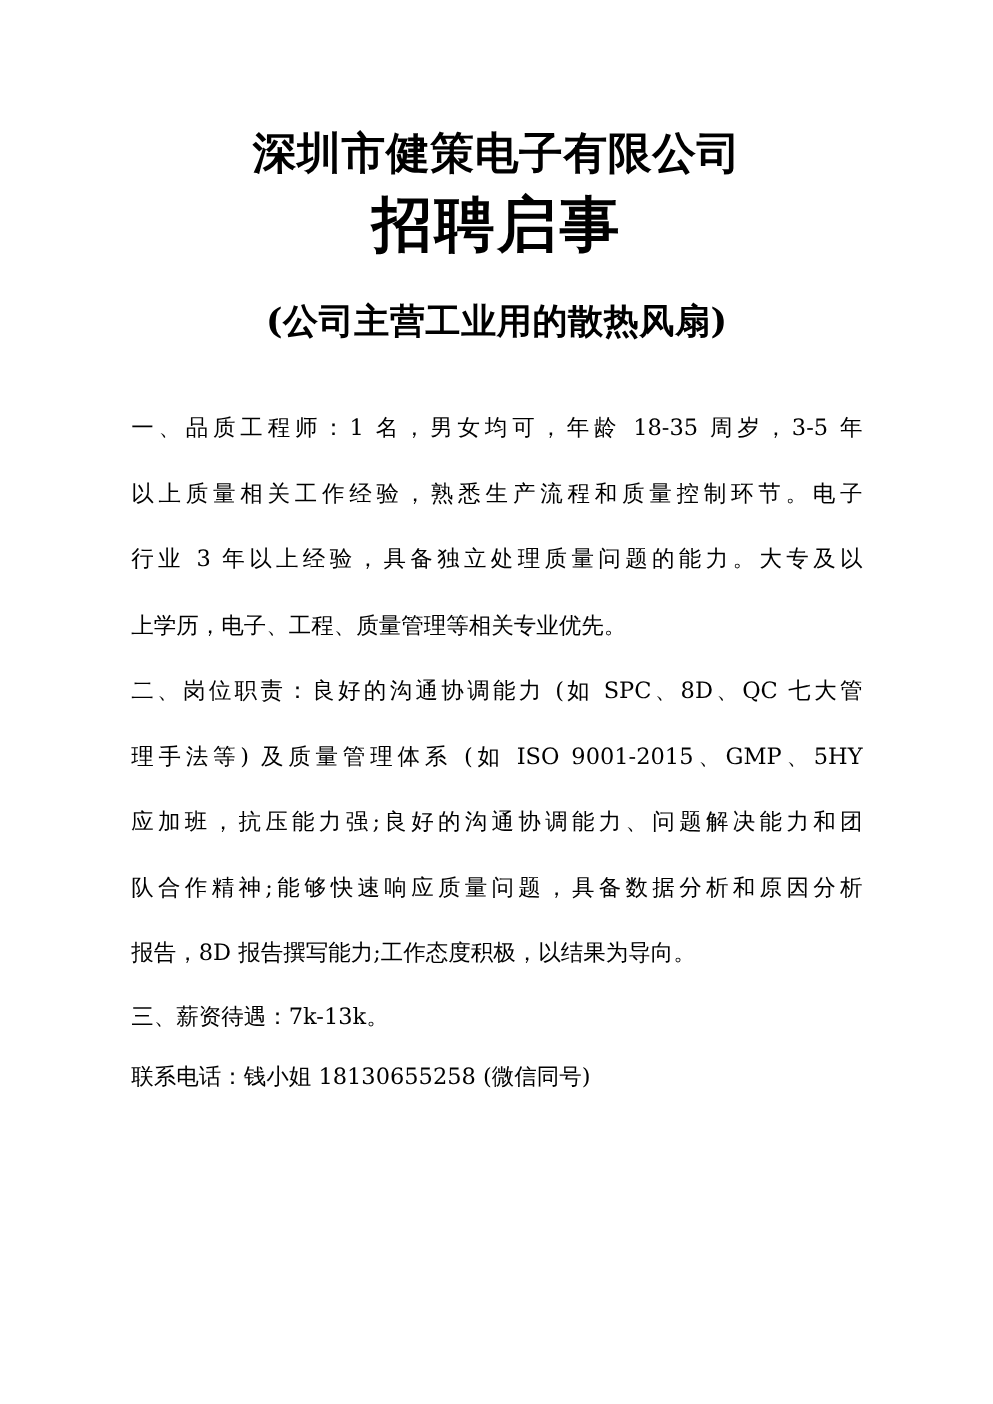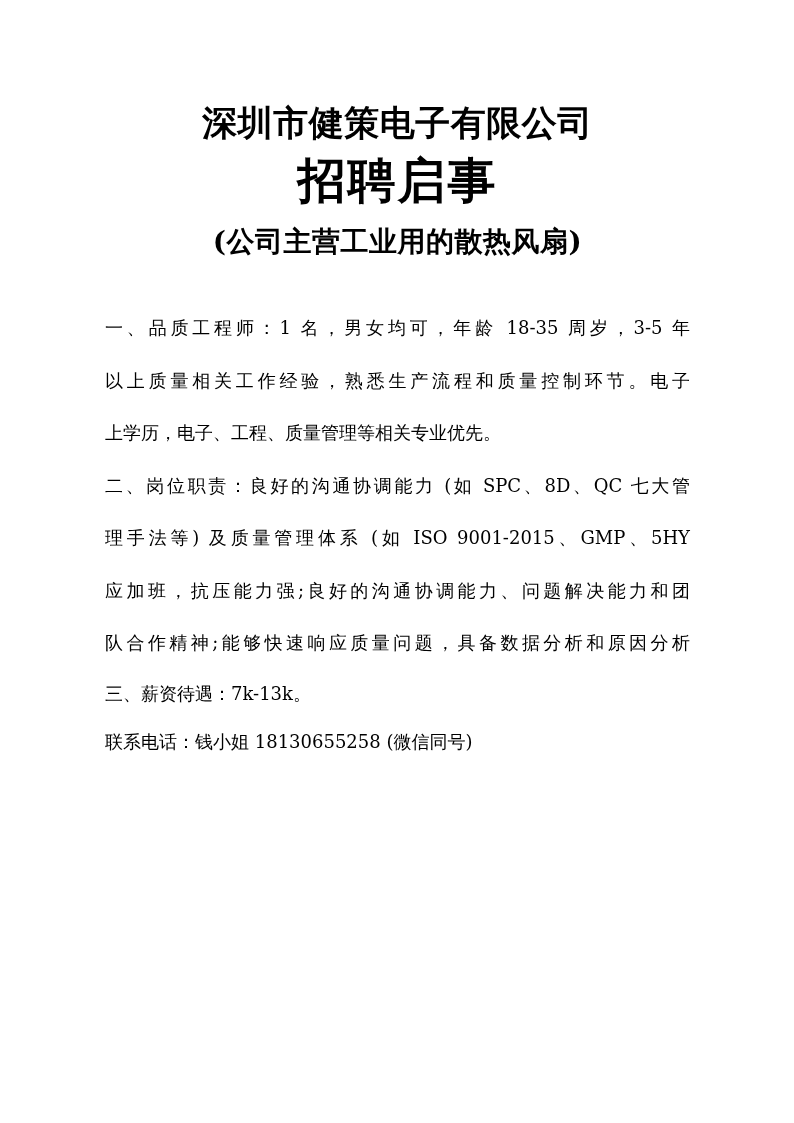--- a/index.html
+++ b/index.html
@@ -29,21 +29,21 @@
   }
   .notice-title {
     margin-top: 12px;
     font-size: 48px;
     font-weight: 700;
     line-height: 52px;
     letter-spacing: 2px;
     white-space: nowrap;
   }
   .subtitle {
-    margin-top: 20px;
+    margin-top: 35px;
     font-size: 28px;
     font-weight: 700;
     line-height: 32px;
     letter-spacing: 0.5px;
     white-space: nowrap;
   }
   .body-text {
     margin-top: 44px;
   }
   .line {
@@ -70,25 +70,27 @@
     <header>
       <div class="company-title">深圳市健策电子有限公司</div>
       <div class="notice-title">招聘启事</div>
       <div class="subtitle">(公司主营工业用的散热风扇)</div>
     </header>
 
     <main class="body-text">
 
       <div class="line jline">一、品质工程师：1 名，男女均可，年龄 18-35 周岁，3-5 年</div>
       <div class="line jline">以上质量相关工作经验，熟悉生产流程和质量控制环节。电子</div>
+      <div class="line jline">行业 3 年以上经验，具备独立处理质量问题的能力。大专及以</div>
       <div class="line">上学历，电子、工程、质量管理等相关专业优先。</div>
 
       <div class="line jline">二、岗位职责：良好的沟通协调能力 (如 SPC、8D、QC 七大管</div>
       <div class="line jline">理手法等) 及质量管理体系 (如 ISO 9001-2015、GMP、5HY</div>
       <div class="line jline">应加班，抗压能力强;良好的沟通协调能力、问题解决能力和团</div>
       <div class="line jline">队合作精神;能够快速响应质量问题，具备数据分析和原因分析</div>
+      <div class="line">报告，8D 报告撰写能力;工作态度积极，以结果为导向。</div>
 
       <div class="line tight">三、薪资待遇：7k-13k。</div>
       <div class="line tight">联系电话：钱小姐 18130655258 (微信同号)</div>
 
     </main>
   </div>
 </div>
 
 </body></html>

